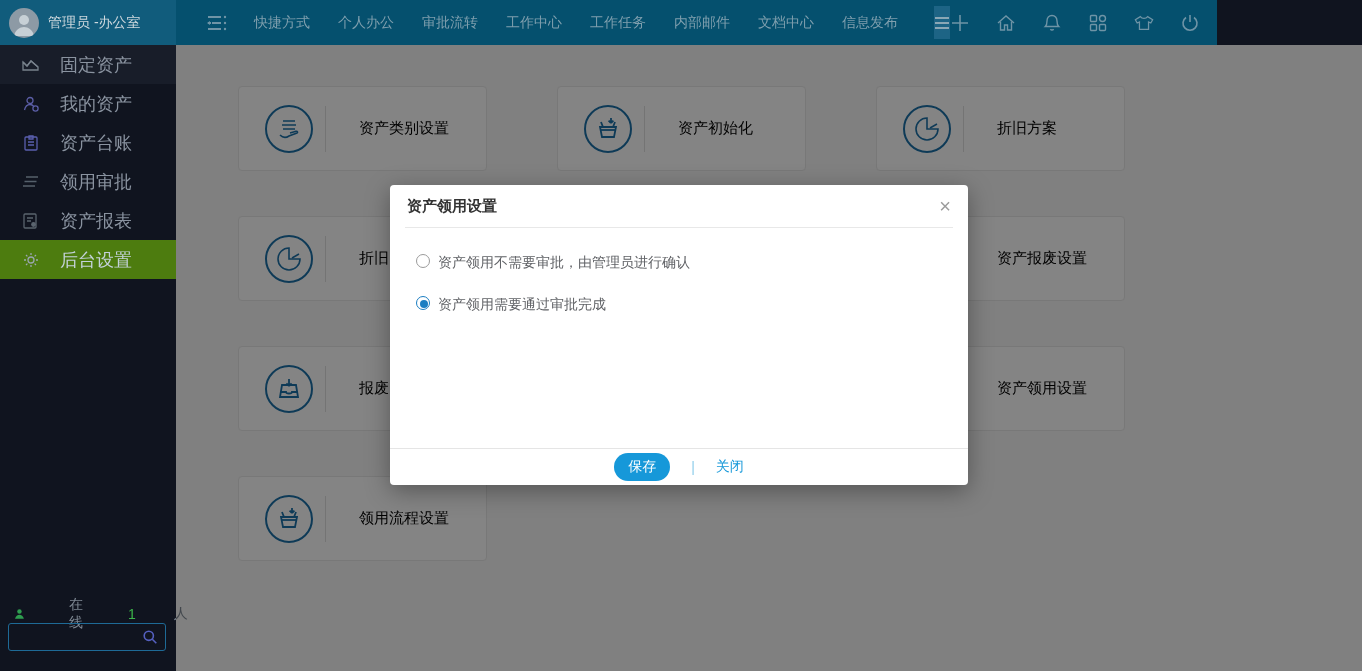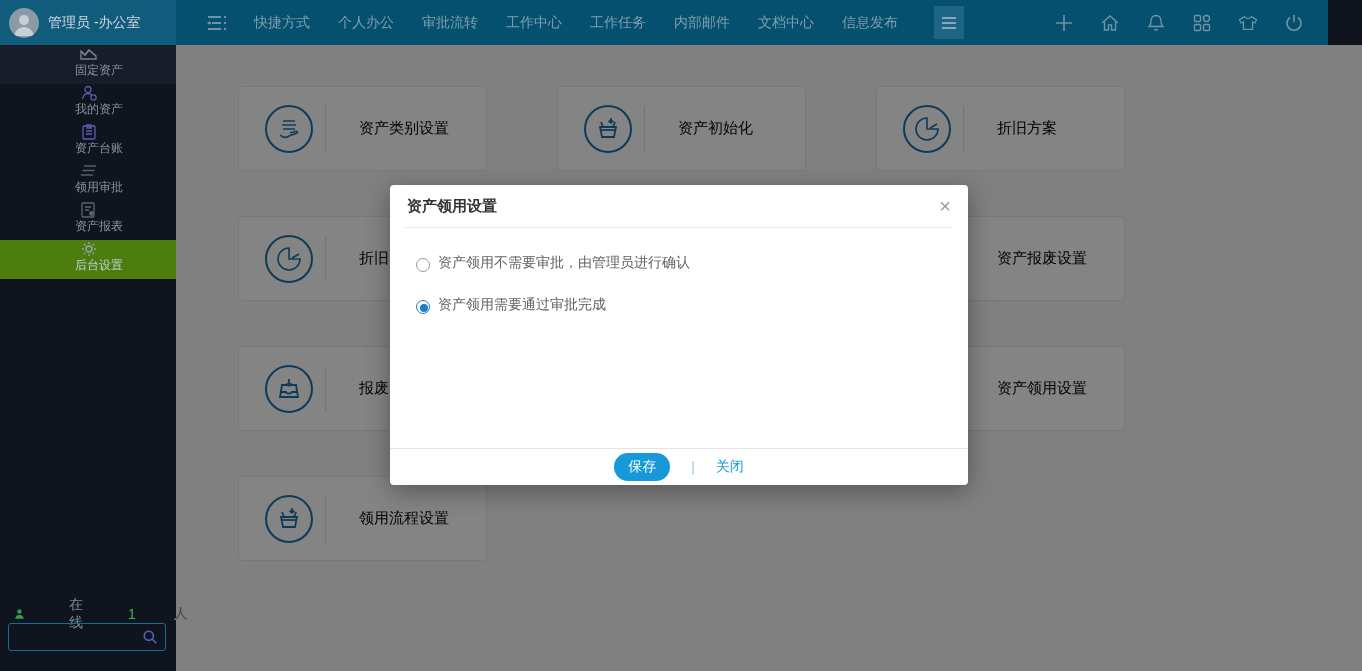--- a/index.html
+++ b/index.html
@@ -1,41 +1,41 @@
 <!DOCTYPE html>
 <html><head>
 <meta charset="utf-8">
 <style>
   * { margin:0; padding:0; box-sizing:border-box; }
   html,body { width:1362px; height:671px; overflow:hidden; background:#10141f;
               font-family:"Liberation Sans","DejaVu Sans",sans-serif; }
   .app { position:relative; width:1362px; height:671px; overflow:hidden; }
 
   
-  .header { position:absolute; top:0; left:0; width:1328px; height:45px;
+  .header { position:absolute; top:0; left:0; width:1217px; height:45px;
             background:#05506e; display:flex; align-items:center; z-index:3; }
   .header-left { width:176px; height:45px; background:#115c7c; display:flex;
                  align-items:center; padding-left:9px; flex:0 0 176px; }
   .avatar { width:30px; height:30px; border-radius:50%; background:#8d9aa5;
             display:flex; align-items:center; justify-content:center; overflow:hidden; }
   .user-name { color:#cfd9de; font-size:14px; margin-left:9px; white-space:nowrap; }
   .collapse-btn { margin-left:30px; color:#6f94a6; display:flex; align-items:center; cursor:pointer; }
   .nav { display:flex; align-items:center; margin-left:12px; }
   .nav-item { color:#7f9fae; font-size:14px; padding:0 14px; line-height:45px; cursor:pointer; white-space:nowrap; }
   .more-btn { width:30px; height:33px; background:#1d6485; margin-left:22px;
               display:flex; align-items:center; justify-content:center; color:#8aa7b5; cursor:pointer; }
   .header-right { margin-left:auto; display:flex; align-items:center; gap:26px;
                   padding-right:24px; color:#6f94a6; }
   .hicon { width:20px; height:20px; display:flex; align-items:center; justify-content:center; cursor:pointer; }
 
   
   .sidebar { position:absolute; top:45px; left:0; width:176px; height:626px;
              background:#10141f; z-index:3; }
   .side-item { height:39px; display:flex; align-items:center; padding-left:22px;
-               color:#8a93a0; font-size:12px; cursor:pointer;flex-direction:column; }
+               color:#8a93a0; font-size:18px; cursor:pointer; }
   .side-item .sicon { width:17px; height:17px; margin-right:21px; display:flex;
                       align-items:center; justify-content:center; }
   .side-item.hdr { background:#181d29; }
   .side-item.selected { background:#4d7c0f; color:#c4d2da; }
   .online-row { position:absolute; left:14px; top:551px; display:flex; align-items:center;
                 color:#7d8792; font-size:14px;gap:36px; }
   .online-count { color:#3cb54a; margin-left:4px; }
   .online-suffix { margin-left:2px; }
   .side-search { position:absolute; left:8px; top:578px; width:158px; height:28px;
                  border:1px solid #1e6a96; border-radius:3px; background:transparent;
@@ -61,21 +61,21 @@
   .overlay { position:absolute; left:176px; top:45px; width:1186px; height:626px;
              background:rgba(0,0,0,0.47); z-index:5; }
   .modal { position:absolute; left:390px; top:185px; width:578px; height:300px;
            background:#fff; border-radius:4px; z-index:10;
            box-shadow:0 6px 24px rgba(0,0,0,0.35); }
   .modal-header { height:42px; display:flex; align-items:center; padding:0 17px; }
   .modal-title { font-size:15px; font-weight:bold; color:#333; }
   .modal-close { margin-left:auto; color:#9b9b9b; font-size:20px; line-height:1; cursor:pointer; }
   .modal-hr { border-bottom:1px solid #e8e8e8; margin:0 15px; }
   .modal-body { padding:26px 26px 0; }
-  .radio-row { display:flex; align-items:flex-end; margin-bottom:24px; cursor:pointer; }
+  .radio-row { display:flex; align-items:flex-start; margin-bottom:24px; cursor:pointer; }
   .radio { width:14px; height:14px; border-radius:50%; border:1px solid #9b9b9b;
            margin-right:8px; flex:0 0 14px; position:relative; background:#fff; }
   .radio.checked { border-color:#1b7ec2; }
   .radio.checked::after { content:""; position:absolute; left:3px; top:3px; width:8px; height:8px;
                           border-radius:50%; background:#1b7ec2; }
   .radio-label { font-size:14px; color:#606266; }
   .modal-footer { position:absolute; left:0; bottom:0; width:100%; height:37px;
                   border-top:1px solid #e5e5e5; display:flex; align-items:center;
                   justify-content:center; }
   .save-btn { background:#1698d9; color:#fff; font-size:14px; border:none; border-radius:14px;

